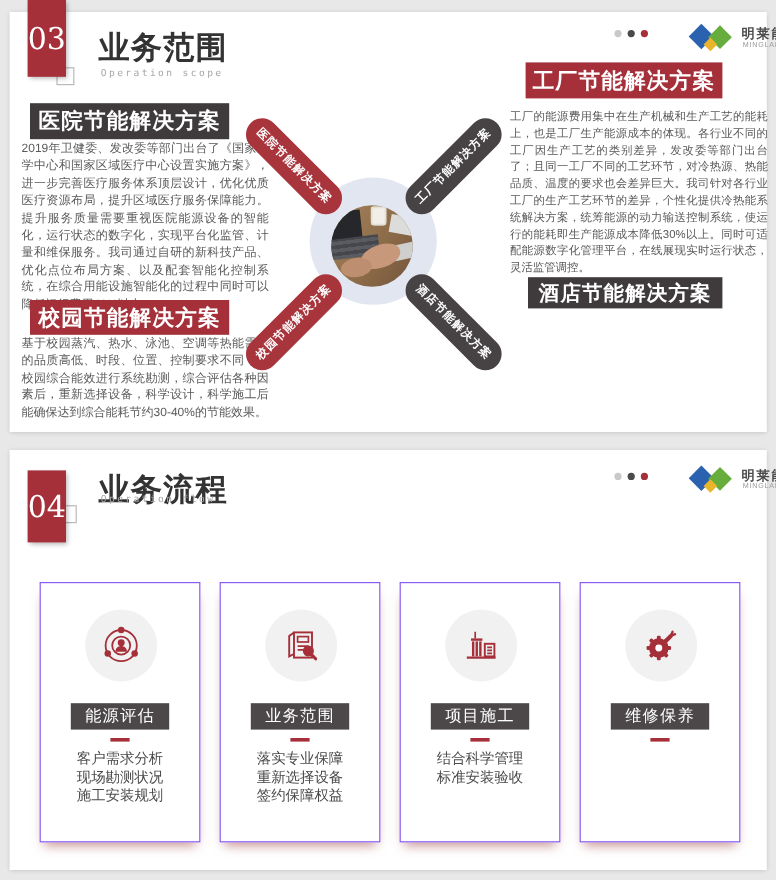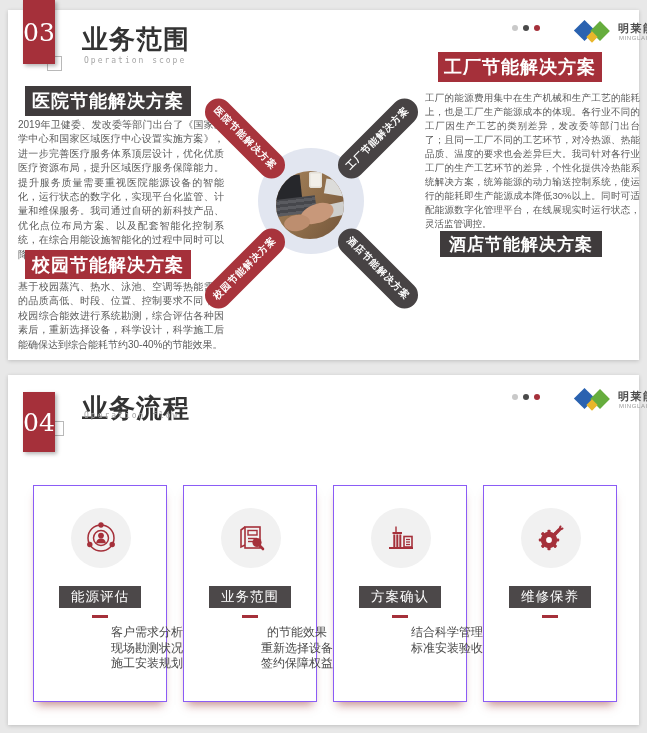--- a/index.html
+++ b/index.html
@@ -106,21 +106,21 @@
   .icn-wrap {
     position:absolute; left:37px; top:22px; width:60px; height:60px; border-radius:50%;
     background:#f1f1f1; display:flex; align-items:center; justify-content:center;
   }
   .step-label {
     position:absolute; left:50%; transform:translateX(-50%); top:100px; height:22px;
     background:#4c4849; color:#fff; font-size:13.5px; letter-spacing:1px; white-space:nowrap;
     display:flex; align-items:center; justify-content:center; padding:0 12px;
   }
   .dash { position:absolute; left:50%; transform:translateX(-50%); top:129px; width:16px; height:3px; background:#a5303a; }
-  .items { position:absolute; left:0; top:139px; width:100%; text-align:center; font-size:12px; color:#4a4a4a; line-height:15.5px;margin-left:47px; }
+  .items { position:absolute; left:0; top:139px; width:100%; text-align:center; font-size:12px; color:#4a4a4a; line-height:15.5px; }
 </style>
 </head>
 <body>
 
 <div class="page">
 
   <div class="slide" id="slide1">
     <div class="deco-square"></div>
     <div class="numbox">
       <span>03</span>
@@ -230,42 +230,42 @@
           <rect x="15" y="10.5" width="9" height="4.5" fill="none" stroke="#a5303a" stroke-width="1.4"></rect>
           <line x1="15" y1="18.5" x2="24" y2="18.5" stroke="#a5303a" stroke-width="1.4"></line>
           <line x1="15" y1="21.5" x2="20" y2="21.5" stroke="#a5303a" stroke-width="1.4"></line>
           <circle cx="24" cy="22.5" r="4.6" fill="#a5303a"></circle>
           <line x1="27" y1="25.8" x2="30" y2="29" stroke="#a5303a" stroke-width="2.6" stroke-linecap="round"></line>
         </svg>
       </div>
       <div class="step-label">业务范围</div>
       <div class="dash"></div>
       <div class="items">
-        <div>的节能效果</div>
+        <div>落实专业保障</div>
         <div>重新选择设备</div>
         <div>签约保障权益</div>
       </div>
     </div>
 
     <div class="card card-2">
       <div class="icn-wrap">
         <svg width="36" height="36" viewBox="0 0 36 36">
           <line x1="6" y1="28" x2="30" y2="28" stroke="#a5303a" stroke-width="2"></line>
           <line x1="13" y1="6.5" x2="13" y2="12" stroke="#a5303a" stroke-width="1.4"></line>
           <rect x="9.5" y="12" width="9.5" height="2" fill="#a5303a"></rect>
           <rect x="10.3" y="14.5" width="2" height="12.5" fill="#a5303a"></rect>
           <rect x="13.3" y="14.5" width="2" height="12.5" fill="#a5303a"></rect>
           <rect x="16.3" y="14.5" width="2" height="12.5" fill="#a5303a"></rect>
           <rect x="21" y="16.5" width="8" height="10.5" fill="none" stroke="#a5303a" stroke-width="1.6"></rect>
           <line x1="23" y1="19.5" x2="27" y2="19.5" stroke="#a5303a" stroke-width="1.3"></line>
           <line x1="23" y1="22" x2="27" y2="22" stroke="#a5303a" stroke-width="1.3"></line>
           <line x1="23" y1="24.5" x2="27" y2="24.5" stroke="#a5303a" stroke-width="1.3"></line>
         </svg>
       </div>
-      <div class="step-label">方案确认</div>
+      <div class="step-label">项目施工</div>
       <div class="dash"></div>
       <div class="items">
         <div>结合科学管理</div>
         <div>标准安装验收</div>
       </div>
     </div>
 
     <div class="card card-3">
       <div class="icn-wrap">
         <svg width="36" height="36" viewBox="0 0 36 36">

